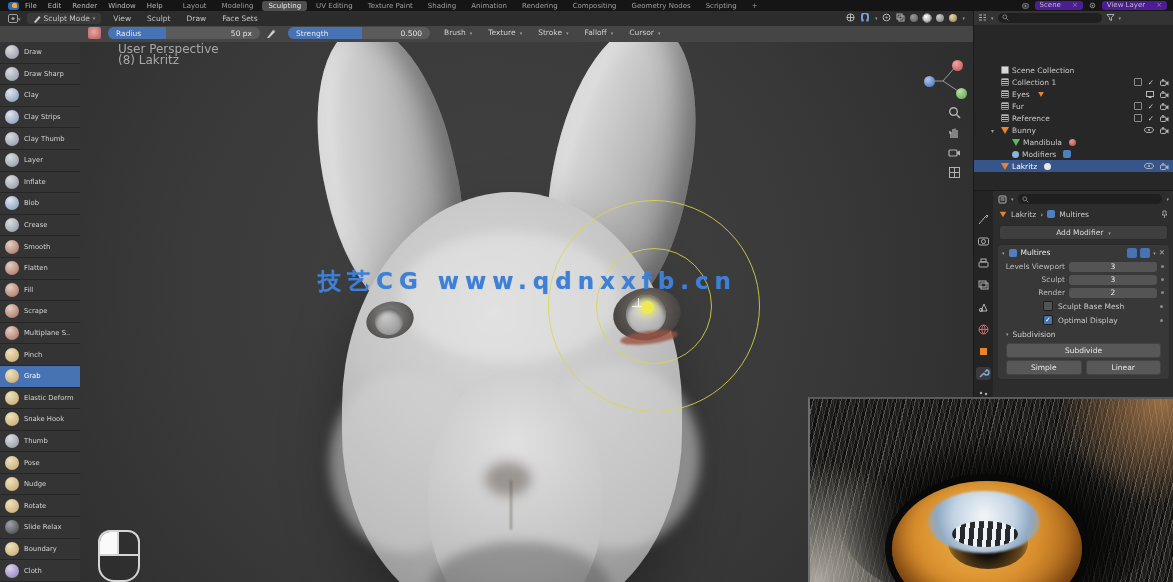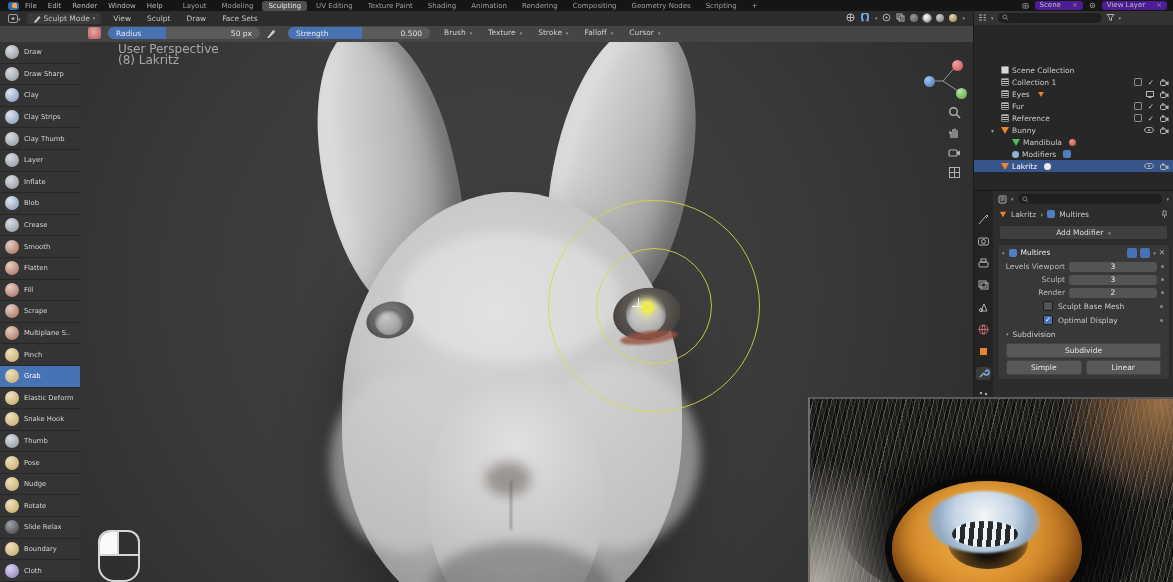--- a/index.html
+++ b/index.html
@@ -464,20 +464,21 @@
     <div id="eye-r-socket"></div>
     <div id="eye-r-ball"></div>
     <div id="eye-r-rim"></div>
 
     <div class="brush-circle" id="brush-outer"></div>
     <div class="brush-circle" id="brush-inner"></div>
     <div id="brush-dot"></div>
     <div id="brush-cross-h"></div>
     <div id="brush-cross-v"></div>
 
+    <div id="watermark">技艺CG www.qdnxxfb.cn</div>
 
     <div id="gizmo">
       <svg width="54" height="54" viewBox="0 0 54 54">
         <line x1="27" y1="27" x2="41" y2="11" stroke="#9a9a9a"></line>
         <line x1="27" y1="27" x2="45" y2="39" stroke="#9a9a9a"></line>
         <line x1="27" y1="27" x2="13" y2="27" stroke="#9a9a9a"></line>
       </svg>
       <span class="axis-ball" id="axis-x"></span>
       <span class="axis-ball" id="axis-y"></span>
       <span class="axis-ball" id="axis-z"></span>

